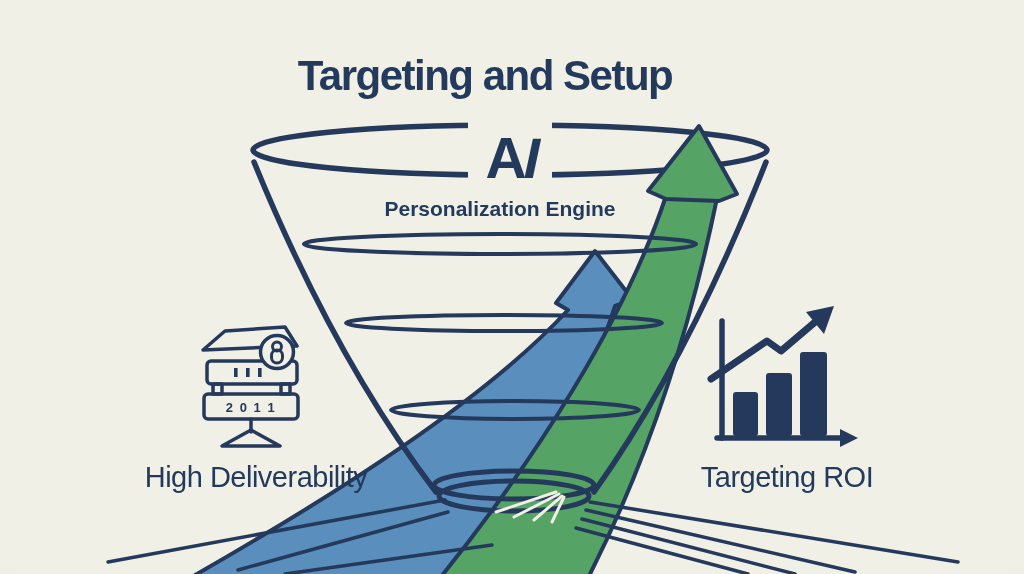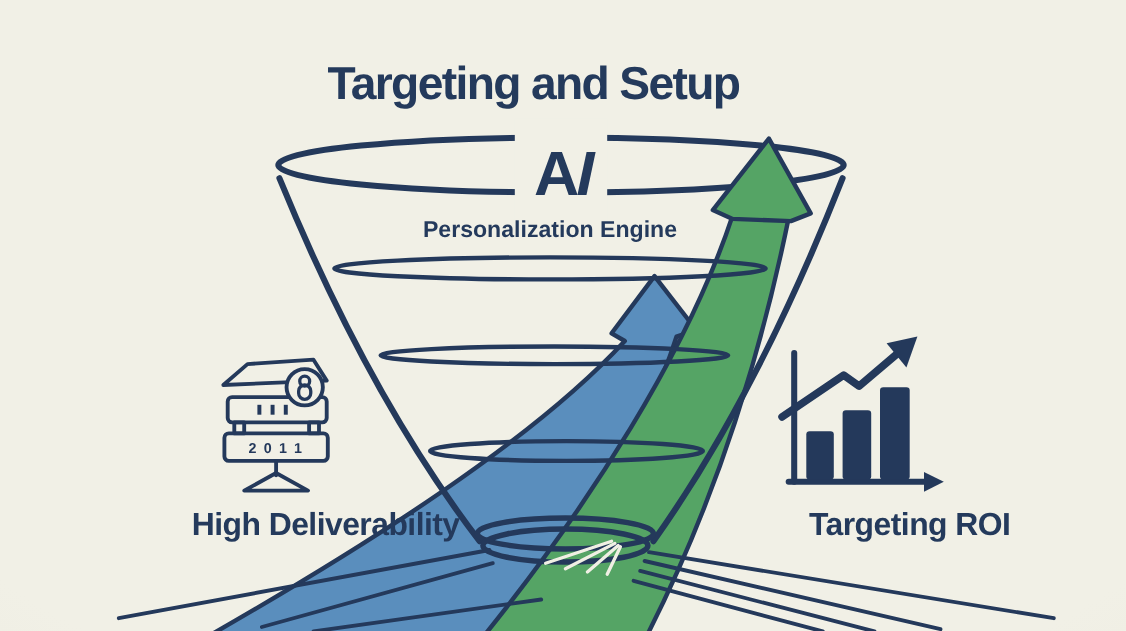--- a/index.html
+++ b/index.html
@@ -7,21 +7,21 @@
   .stage{
     position:relative;width:1024px;height:574px;
     background:radial-gradient(120% 130% at 50% 45%, #f1f0e6 55%, #e8e7db 100%);
   }
   .stage svg{position:absolute;left:0;top:0;}
   .txt{position:absolute;color:#243a5c;text-align:center;white-space:nowrap;}
   .title{left:0;width:882px;top:52px;font-size:42px;font-weight:800;letter-spacing:-1.5px;margin-left:44px;}
   .ai{left:0;width:1024px;top:130px;font-size:57px;font-weight:800;line-height:1;letter-spacing:-2px;}
   .ai .skew{display:inline-block;transform:skewX(-12deg);}
   .engine{left:0;width:1000px;top:197px;font-size:21px;font-weight:700;letter-spacing:0px;}
-  .caption{top:461px;font-size:29px;font-weight:700;letter-spacing:-0.5px;margin-left:40px;}
+  .caption{top:461px;font-size:29px;font-weight:400;letter-spacing:-0.5px;}
   .caption.left{left:0;width:512px;}
   .caption.right{left:562px;width:450px;}
 </style>
 </head>
 <body>
 
 <div class="stage">
 
   <svg width="1024" height="574" viewBox="0 0 1024 574">
 

